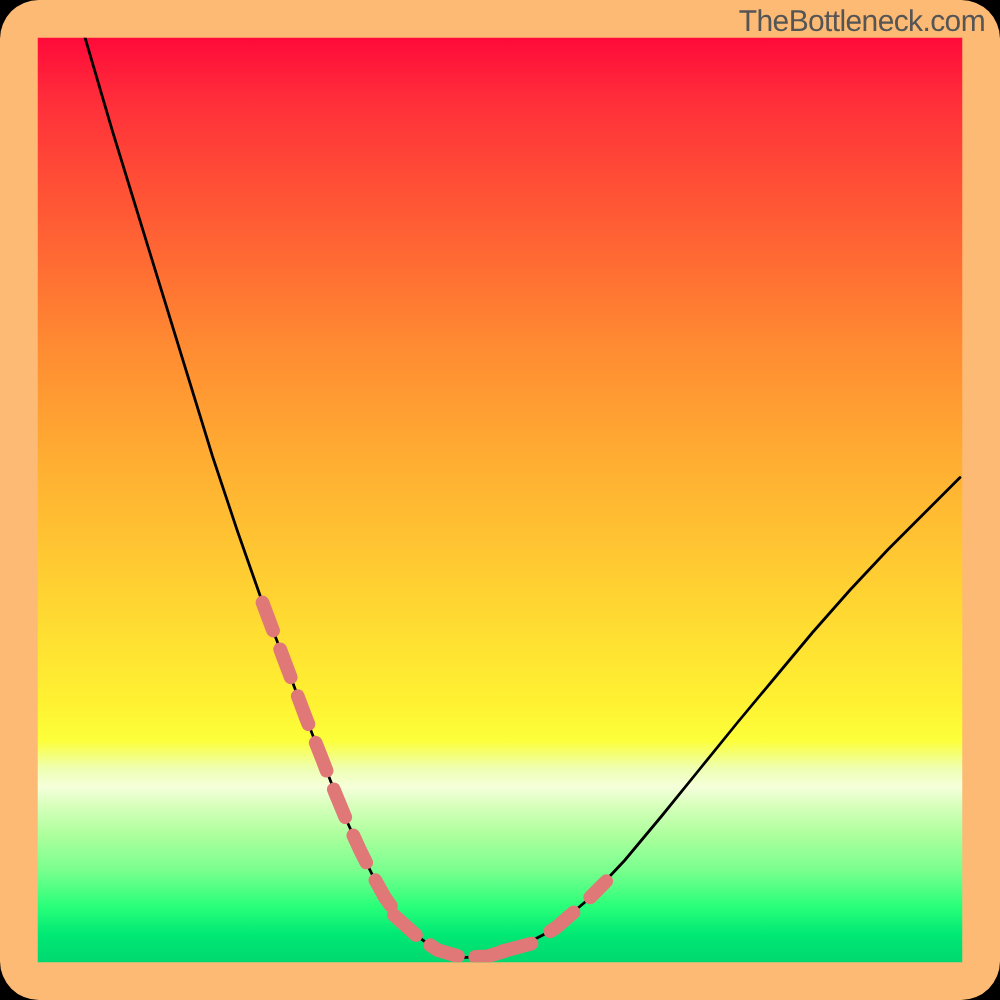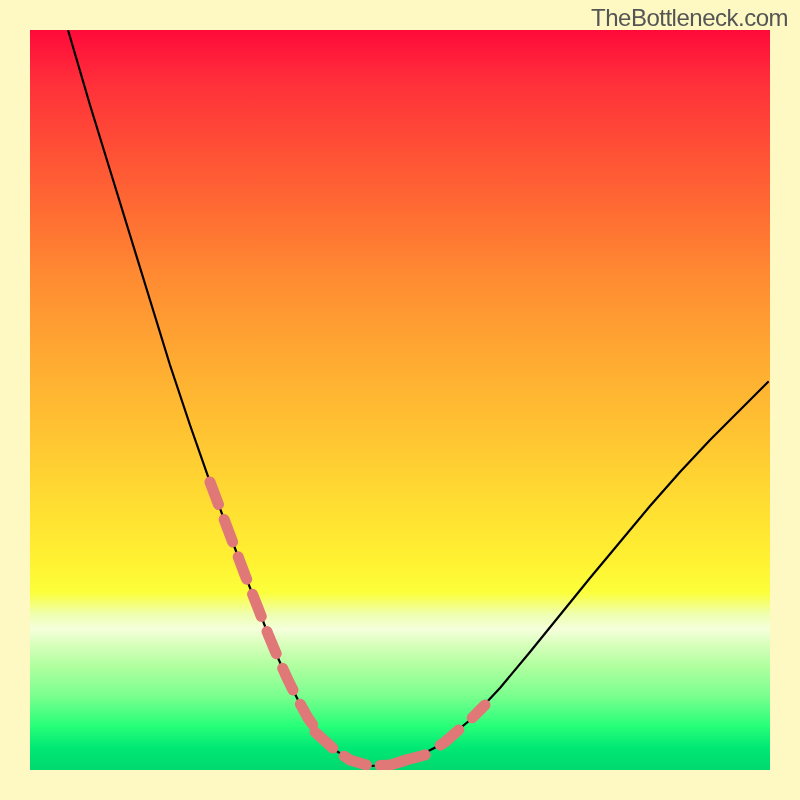--- a/index.html
+++ b/index.html
@@ -7,21 +7,22 @@
     padding: 0;
     width: 800px;
     height: 800px;
     overflow: hidden;
     background: #000;
     font-family: Arial, Helvetica, sans-serif;
   }
   .frame {
     position: absolute;
     inset: 0;
-    background: #fef9c3;
+    background: #fdba74;
+    border-radius: 31px;
   }
   .plot-area {
     position: absolute;
     left: 30px;
     top: 30px;
     width: 740px;
     height: 740px;
     overflow: hidden;
   }
   .gradient-bg {

